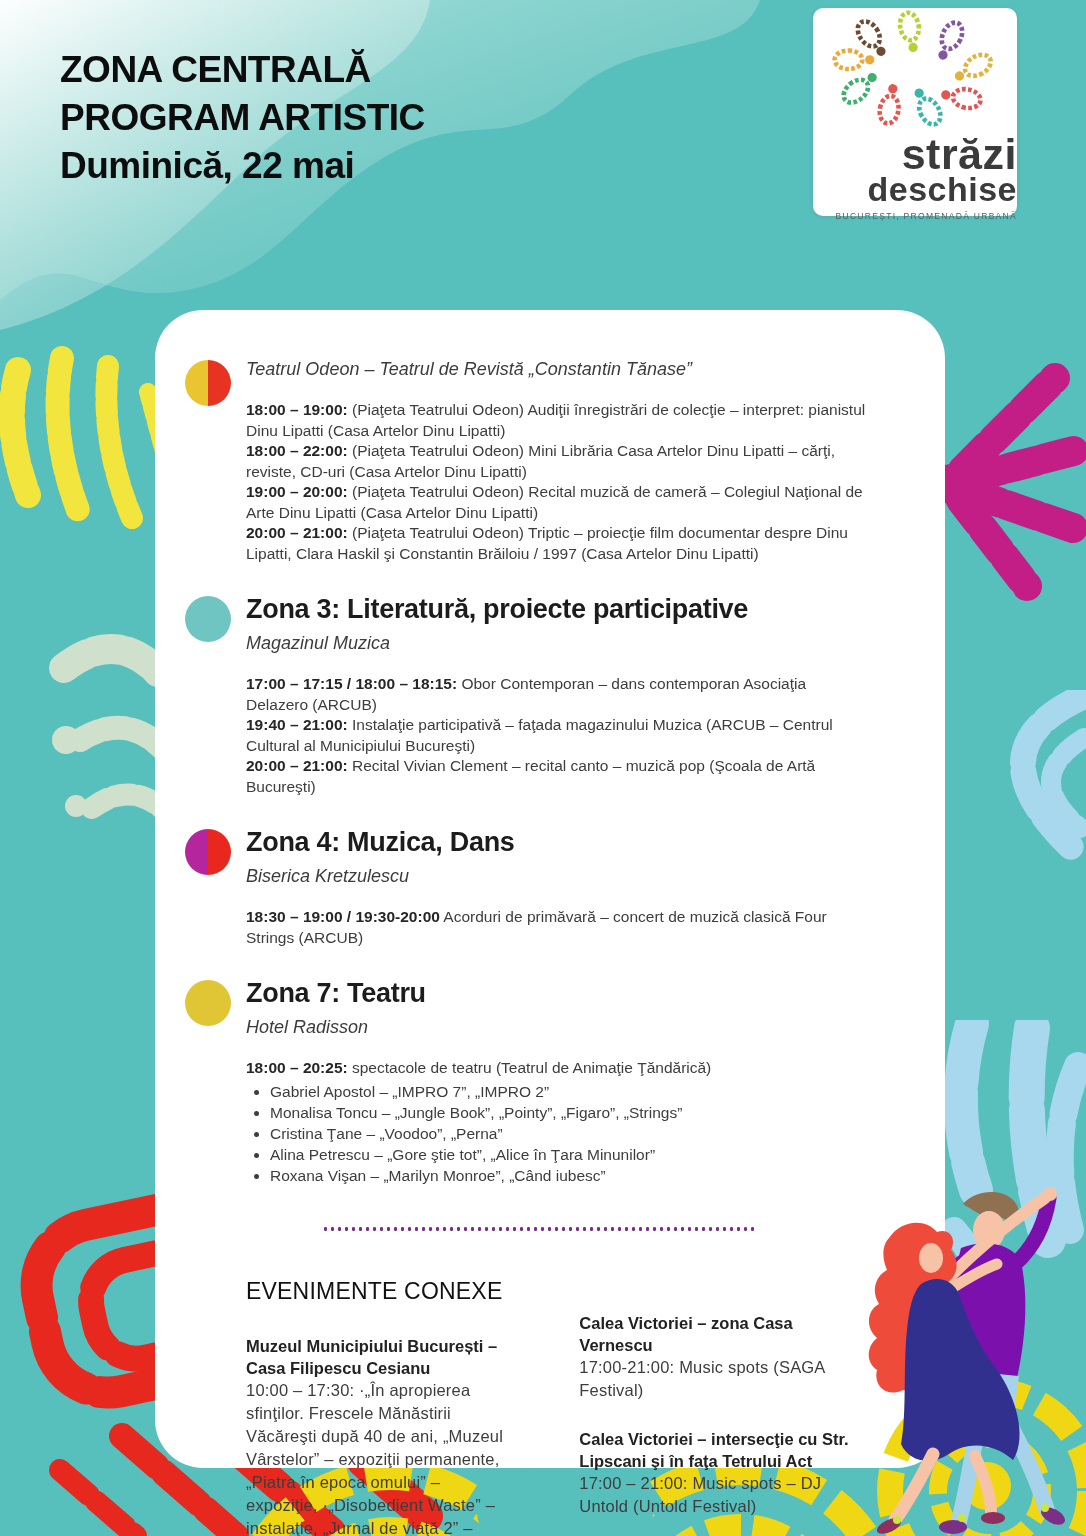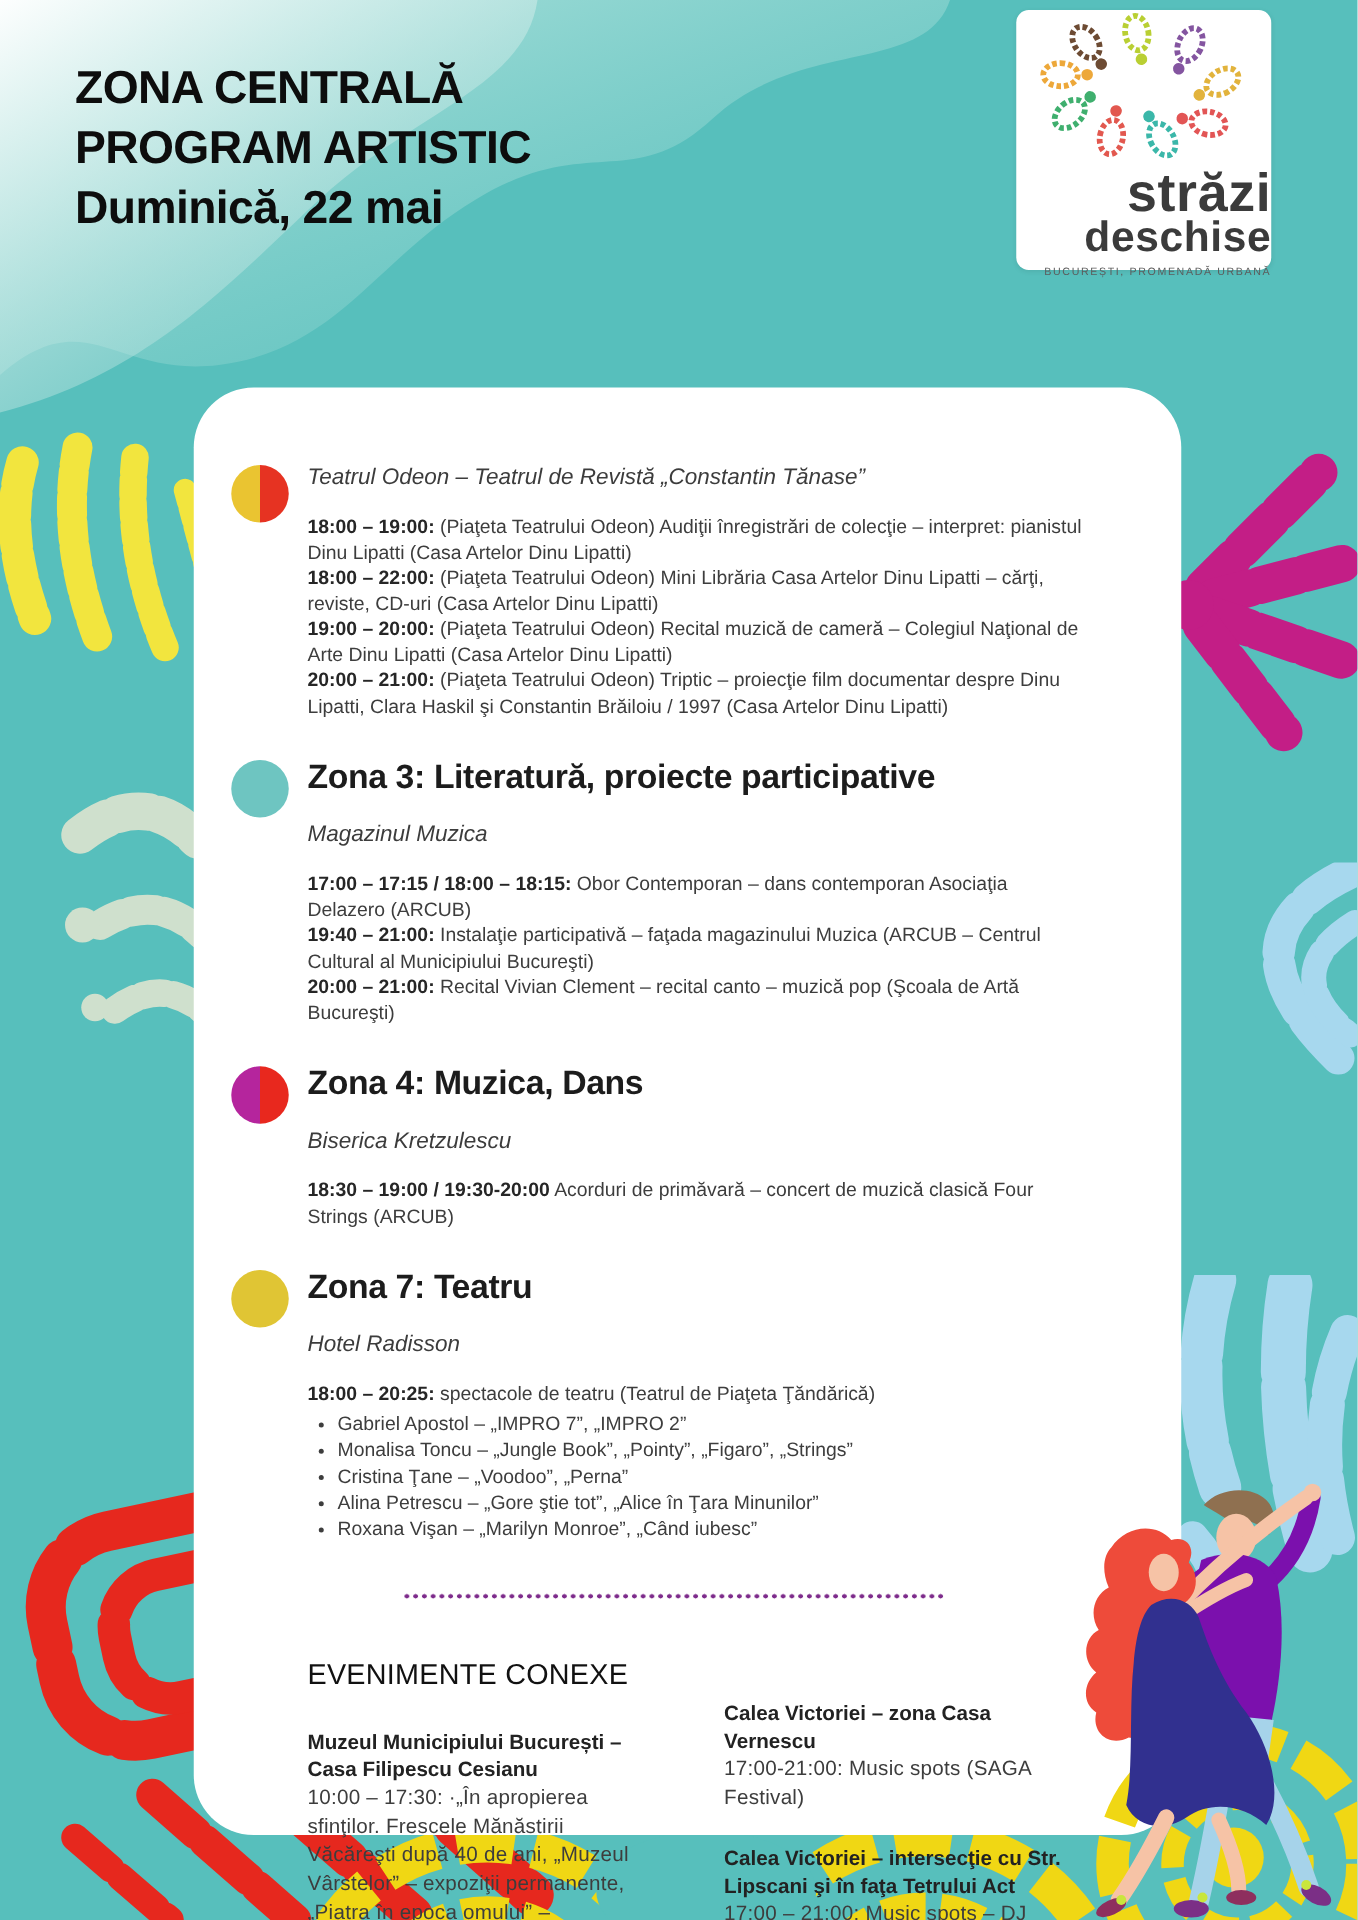--- a/index.html
+++ b/index.html
@@ -32,21 +32,21 @@
   #decor-yellow-rings{left:230px;top:1455px;}
 
   
   #program-card{left:155px;top:310px;width:790px;height:1158px;background:#ffffff;
     border-radius:48px;z-index:2;box-sizing:border-box;
     padding:40px 75px 0 91px;}
 
   .zone{position:relative;margin-bottom:30px;}
   .zone-icon{position:absolute;left:-61px;top:2px;width:46px;height:46px;border-radius:50%;}
   .zone-title{margin:0;font-size:27px;font-weight:800;color:#1c1c1c;line-height:30px;letter-spacing:-0.3px;}
-  .zone-venue{font-style:italic;font-size:18px;color:#3c3c3c;margin-top:20px;line-height:22px;}
+  .zone-venue{font-style:italic;font-size:18px;color:#3c3c3c;margin-top:8px;line-height:22px;}
   .zone-events{margin-top:20px;}
   .event-row{margin:0;font-size:15.5px;line-height:20.5px;color:#3d3d3d;}
   .event-time{font-weight:700;color:#262626;}
   .bullet-list{margin:2px 0 0 0;padding-left:24px;}
   .bullet-item{font-size:15.5px;line-height:21px;color:#3d3d3d;}
 
   .divider{height:6px;width:434px;margin:40px 0 0 76px;
     background-image:radial-gradient(circle,#7d2b8b 1.7px,transparent 2px);
     background-size:7px 6px;background-repeat:repeat-x;}
 
@@ -221,21 +221,21 @@
         <div class="zone-venue">Biserica Kretzulescu</div>
         <div class="zone-events">
           <p class="event-row"><span class="event-time">18:30 – 19:00 / 19:30-20:00</span><span class="event-text"> Acorduri de primăvară – concert de muzică clasică Four Strings (ARCUB)</span></p>
         </div>
       </section>
       <section class="zone">
         <div class="zone-icon" style="background: rgb(224, 197, 52);"></div>
         <h2 class="zone-title">Zona 7: Teatru</h2>
         <div class="zone-venue">Hotel Radisson</div>
         <div class="zone-events">
-          <p class="event-row"><span class="event-time">18:00 – 20:25:</span><span class="event-text"> spectacole de teatru (Teatrul de Piaţeta Ţăndărică)</span></p>
+          <p class="event-row"><span class="event-time">18:00 – 20:25:</span><span class="event-text"> spectacole de teatru (Teatrul de Animaţie Ţăndărică)</span></p>
           <ul class="bullet-list">
             <li class="bullet-item">Gabriel Apostol – „IMPRO 7”, „IMPRO 2”</li>
             <li class="bullet-item">Monalisa Toncu – „Jungle Book”, „Pointy”, „Figaro”, „Strings”</li>
             <li class="bullet-item">Cristina Ţane – „Voodoo”, „Perna”</li>
             <li class="bullet-item">Alina Petrescu – „Gore ştie tot”, „Alice în Ţara Minunilor”</li>
             <li class="bullet-item">Roxana Vişan – „Marilyn Monroe”, „Când iubesc”</li>
           </ul>
         </div>
       </section>
     </div>

